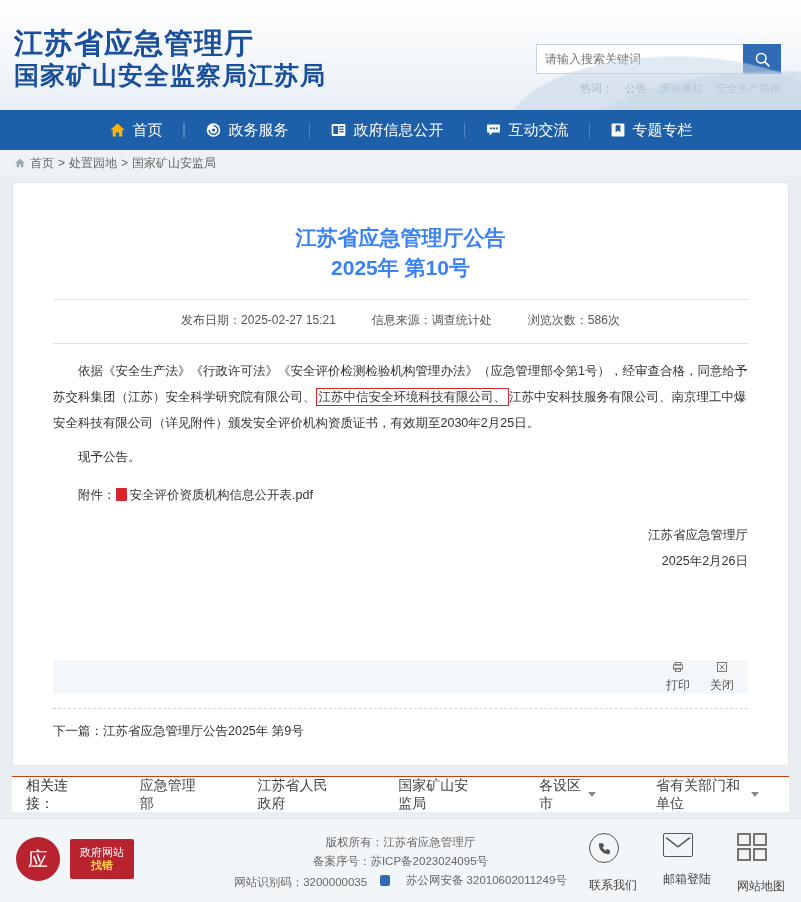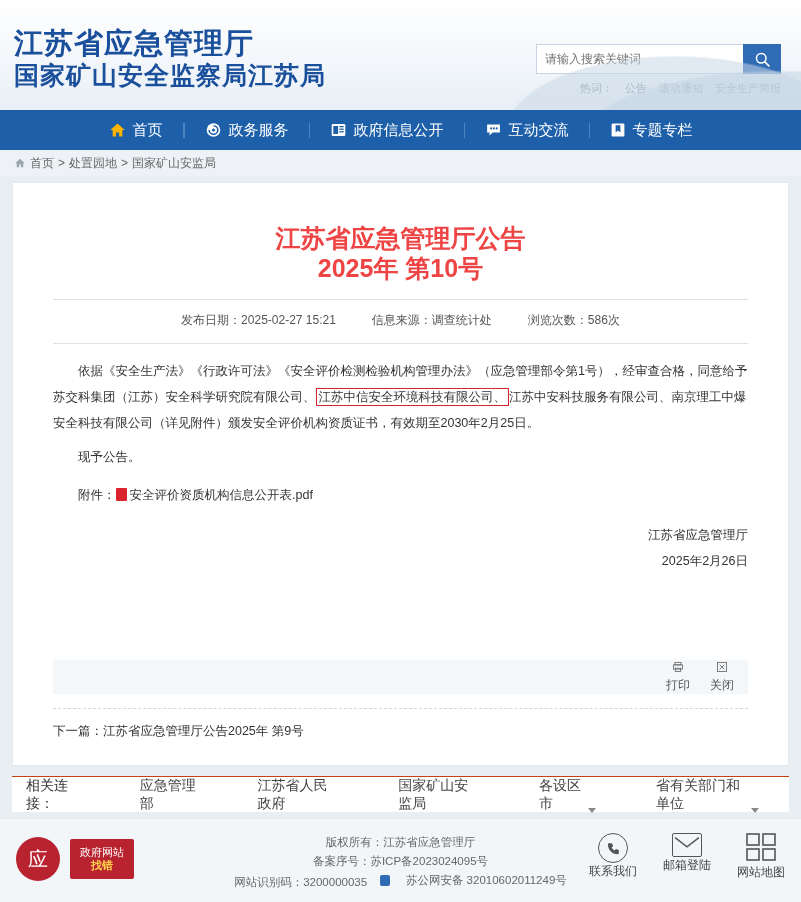--- a/index.html
+++ b/index.html
@@ -98,22 +98,22 @@
   
   .card {
     margin:6px 12px 0 12px;
     background:#fff;
     border:1px solid #e3e8ee;
     min-height:584px;
     padding:30px 40px 0 40px;
     position:relative;
   }
   .art-title {
-    text-align:center; font-size:25px; font-weight:bold;
-    color:#ef4444; line-height:30px; padding:10px 0 16px;
+    text-align:center; font-size:21px; font-weight:bold;
+    color:#3b82f6; line-height:30px; padding:10px 0 16px;
     font-family:"Liberation Sans", sans-serif;
   }
   .meta {
     border-bottom:1px solid #e0e0e0;
     border-top:1px solid #fff;
     text-align:center; font-size:12px; color:#555;
     padding:12px 0 14px;
     display:flex; justify-content:center; gap:36px;
   }
   .meta-line-top { border-top:1px solid #e0e0e0; }
@@ -148,21 +148,21 @@
   .nextprev a{ color:#333; text-decoration:none;}
 
   
   .links {
     margin:10px 12px 0;
     background:#fff; border-top:1px solid #c2410c;
     height:36px; display:flex; align-items:center;
     font-size:14px; color:#444; padding-left:14px; gap:0;
   }
   .links .lbl { color:#333; margin-right:26px; }
-  .links .li { padding:12px 30px; cursor:pointer; display:flex; align-items:flex-end; gap:5px;}
+  .links .li { padding:12px 30px; cursor:pointer; display:flex; align-items:center; gap:5px;}
   .caret { border-left:4px solid transparent; border-right:4px solid transparent; border-top:5px solid #888; display:inline-block;}
 
   
   .footer {
     margin-top:6px;
     background:#f3f6f9;
     height:94px; position:relative;
     border-top:1px solid #e3e8ee;
   }
   .seals { position:absolute; left:16px; top:18px; display:flex; gap:10px; align-items:center;}
@@ -179,21 +179,21 @@
   .seal-sq .y { color:#ffd24d; font-weight:bold; }
   .foot-text {
     position:absolute; left:0; right:0; top:14px;
     text-align:center; font-size:11.5px; color:#666; line-height:19px;
   }
   .foot-text .beian { display:inline-flex; align-items:center; gap:16px;}
   .badge-dot{width:10px;height:11px;background:#2f6cb5;border-radius:2px;display:inline-block;}
   .foot-icons {
     position:absolute; right:16px; top:14px; display:flex; gap:26px;
   }
-  .fi { display:flex; flex-direction:column; align-items:center; gap:0; font-size:12px; color:#444; cursor:pointer;}
+  .fi { display:flex; flex-direction:column; gap:14px; font-size:12px; color:#444; cursor:pointer;}
   .fi .circ {
     width:30px;height:30px;border:1.6px solid #555;border-radius:50%;
     display:flex;align-items:center;justify-content:center;
   }
   .fi .sq {
     width:30px;height:24px;border:1.6px solid #555;border-radius:2px;
   }
 </style>
 </head>
 <body>

